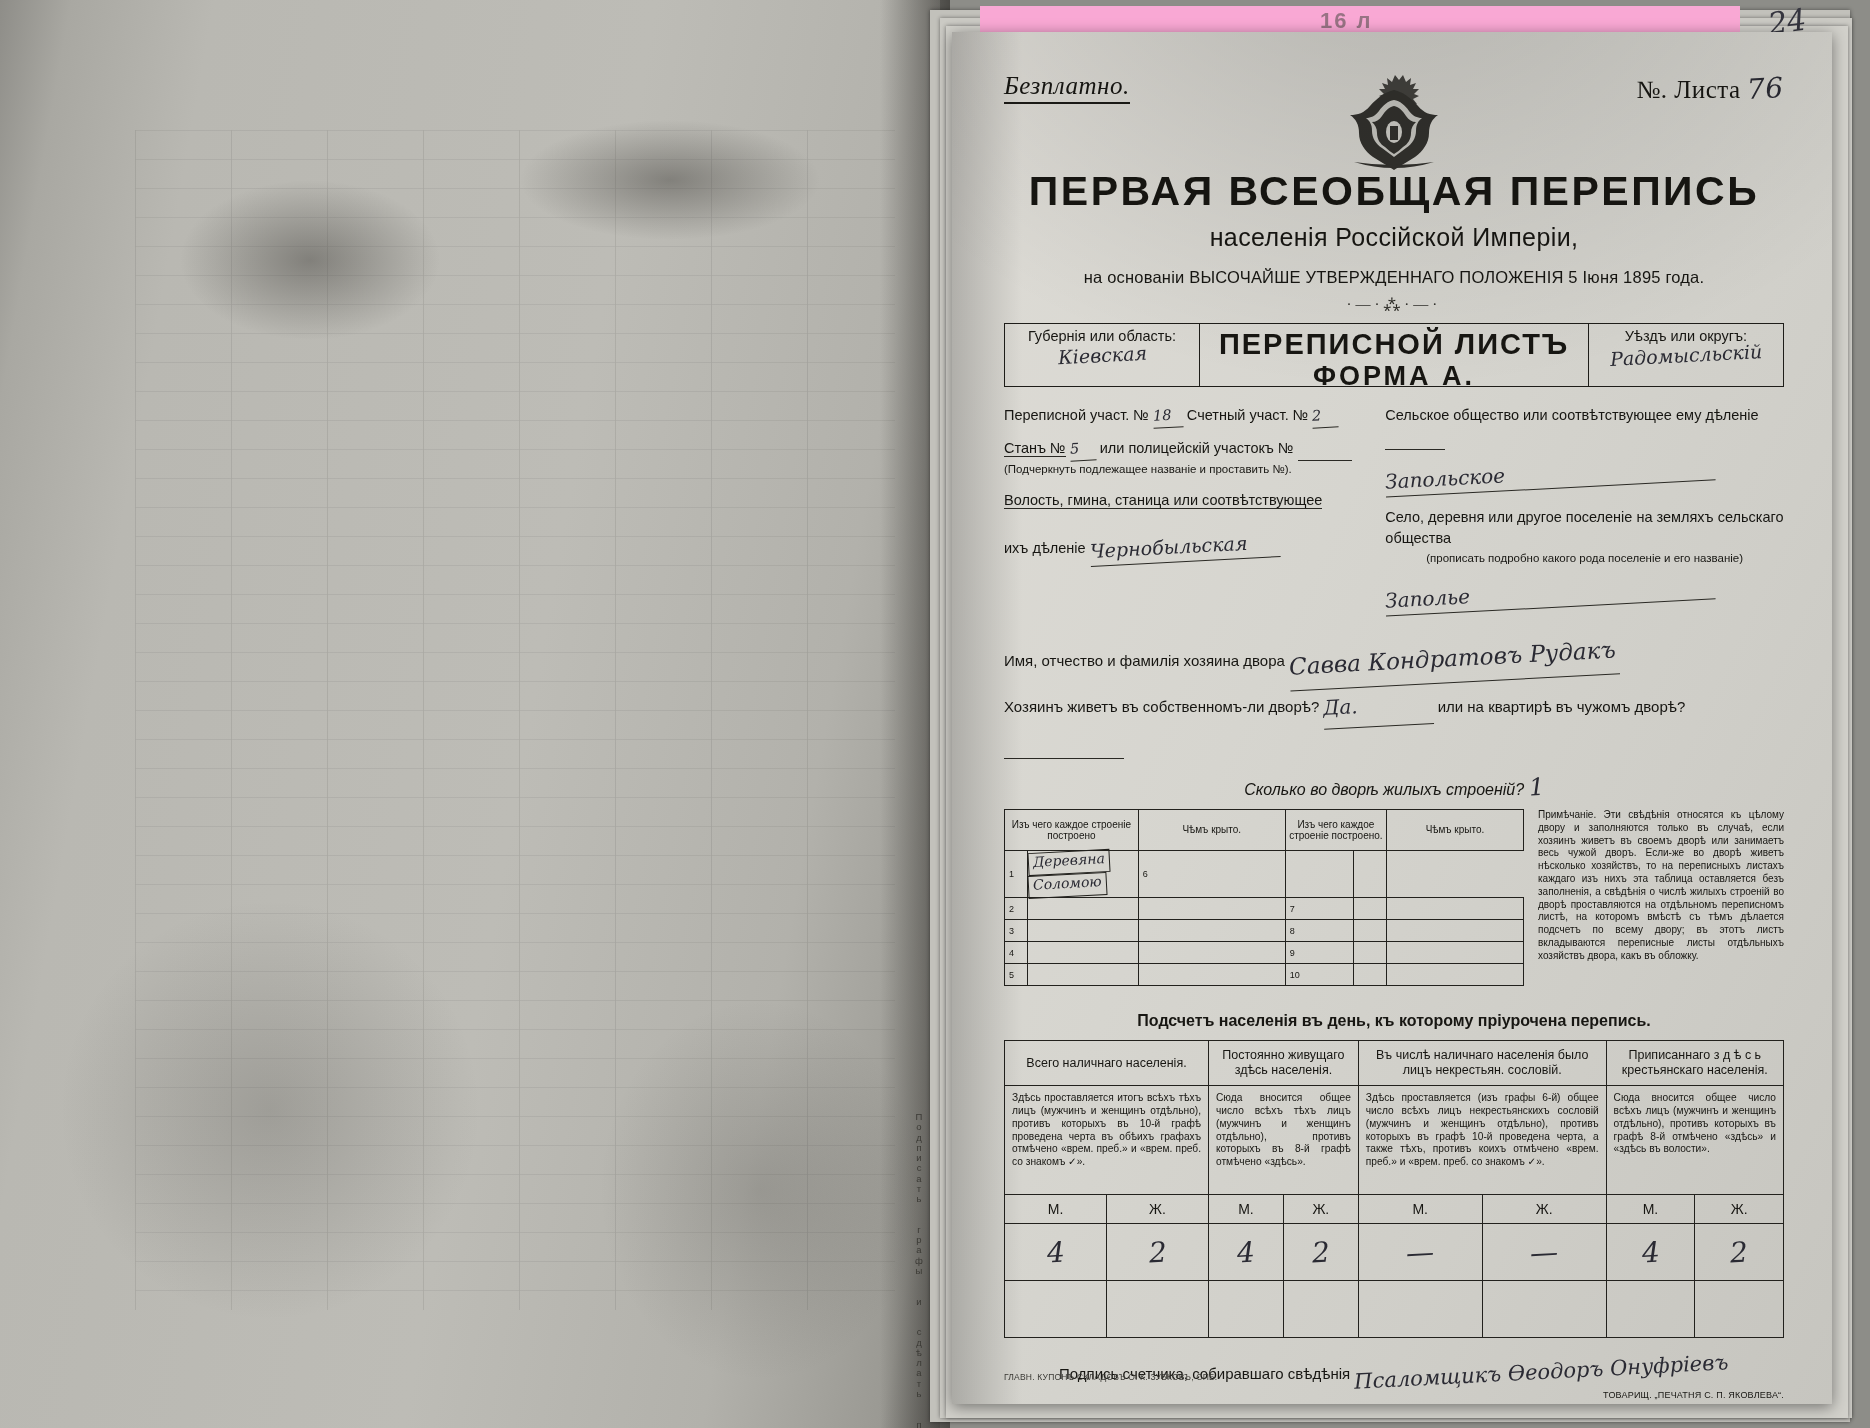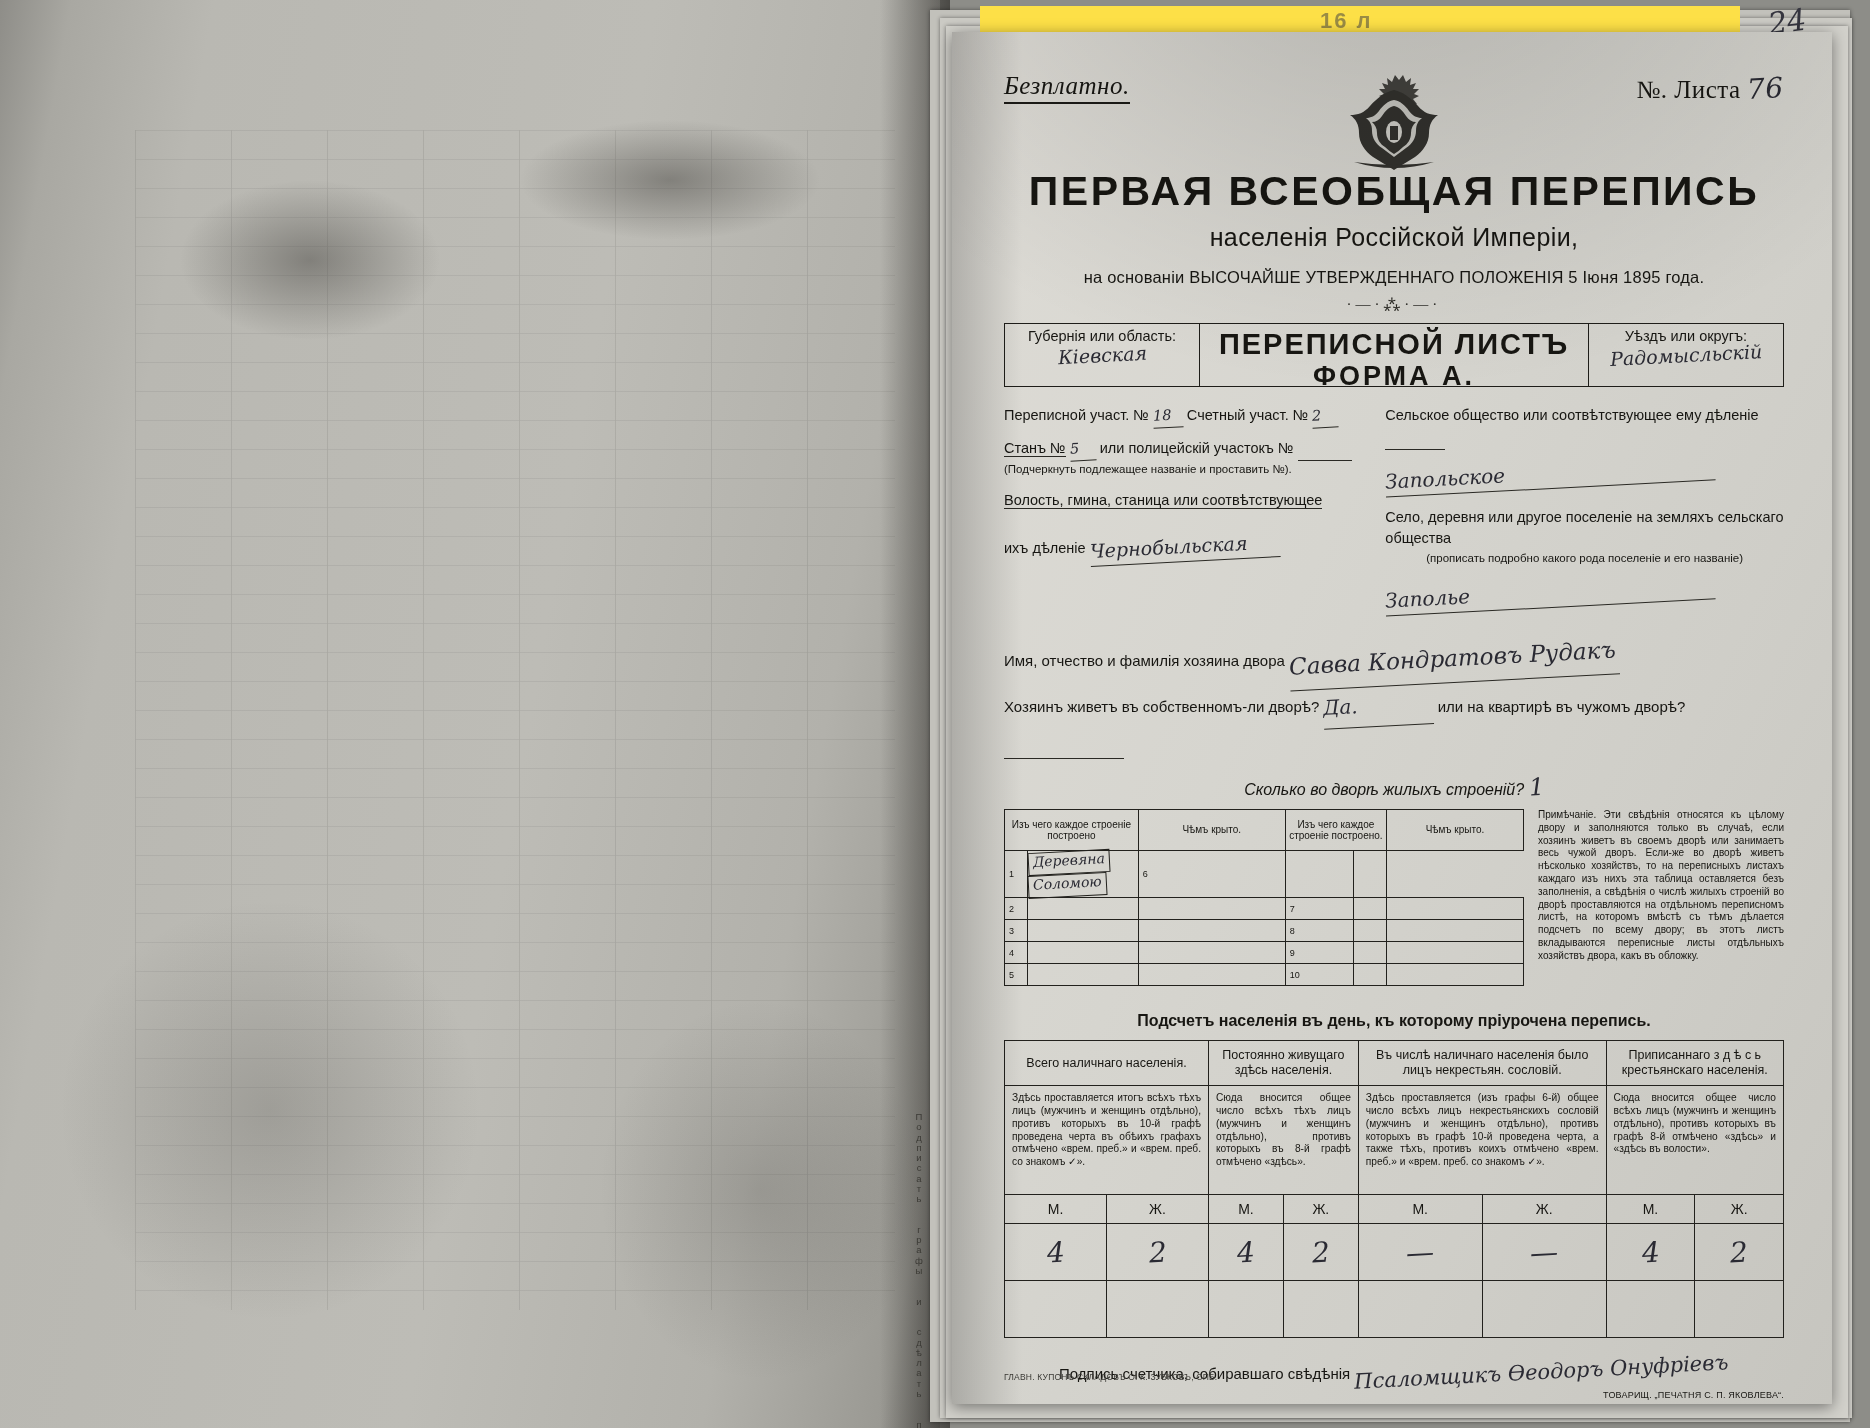--- a/index.html
+++ b/index.html
@@ -263,21 +263,21 @@
   .corner-scribble {
     position: absolute;
     font-family: "DejaVu Serif", serif;
     font-style: italic;
     color: #35353f;
   }
   .topstrip {
     position: absolute;
     left: 980px; top: 6px;
     width: 760px; height: 34px;
-    background: #fde047;
+    background: #f9a8d4;
     border-bottom: 1px solid rgba(0,0,0,.18);
   }
   .topstrip .tt {
     position: absolute; left: 340px; top: 2px;
     font-family: "Liberation Sans", sans-serif;
     font-weight: bold; font-size: 22px; color: #4a4943;
     letter-spacing: 2px; opacity: .55;
   }
   .ghost-col {
     position: absolute; left: 985px; top: 120px;

